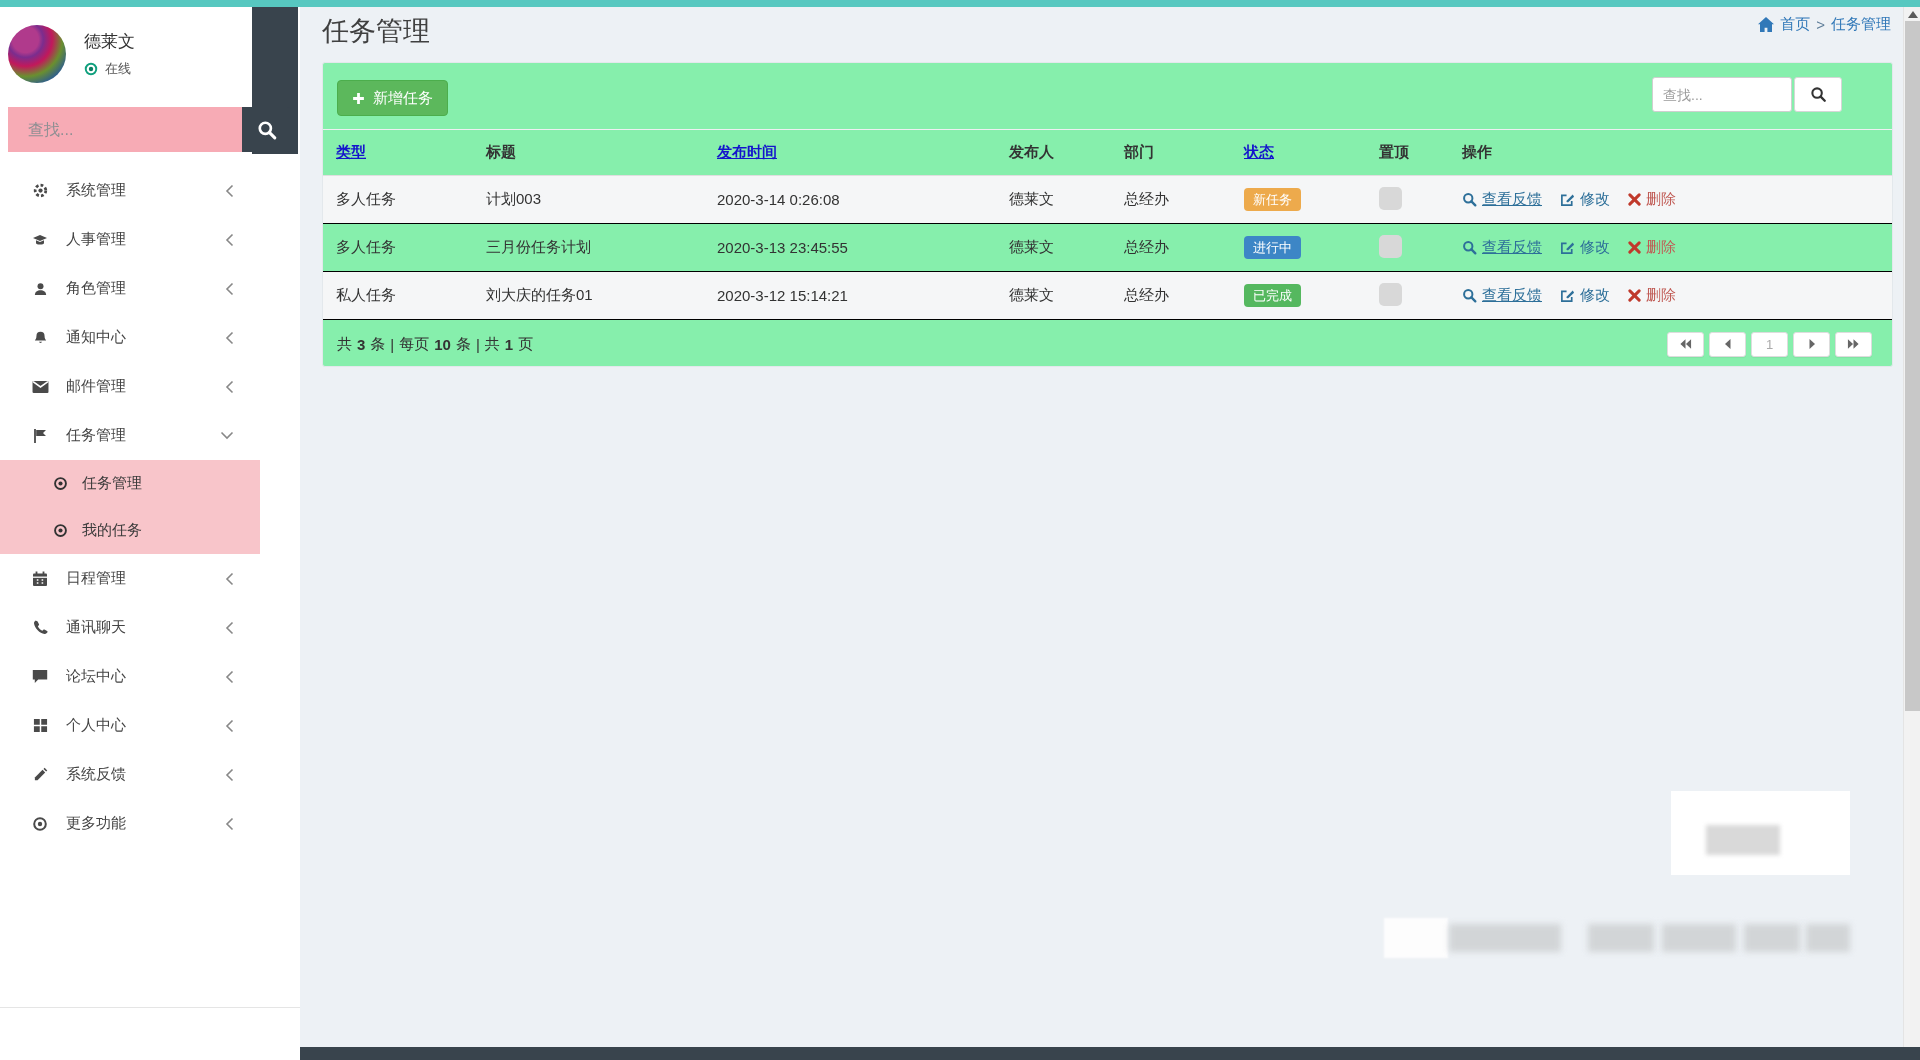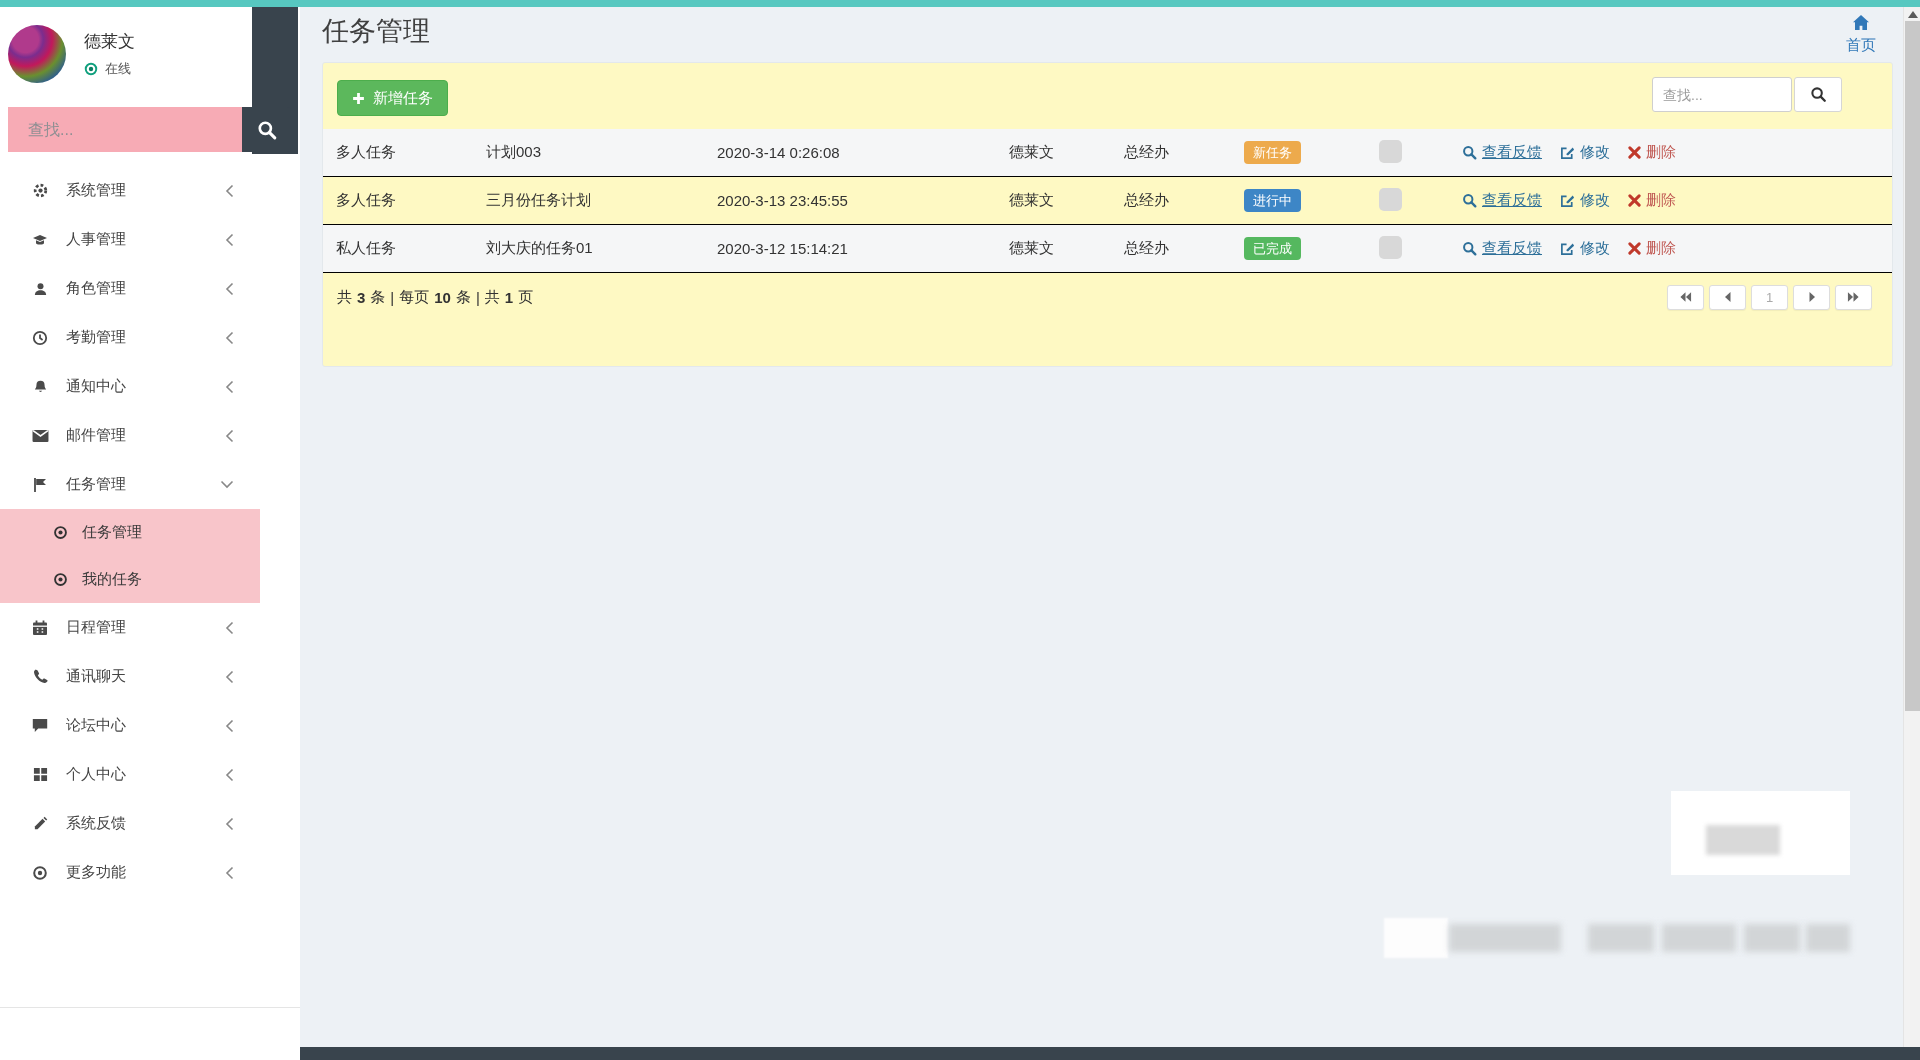--- a/index.html
+++ b/index.html
@@ -31,26 +31,26 @@
   .mi-label { flex:1; font-size:15px; color:#444; }
   .mi-chev { display:flex; }
   .submenu { background:#f8c5ca; padding:0; }
   .submenu-item { display:flex; align-items:center; height:47px; padding-left:52px; cursor:pointer; }
   .submenu-item .mi-icon { width:16px; margin-right:14px; }
   .submenu-item .mi-label { font-size:15px; color:#3b3b3b; }
   .menu-divider { position:absolute; left:0; top:1000px; width:300px; border-top:1px solid #e5e5e5; }
 
   
   .content { position:absolute; left:300px; top:7px; width:1603px; height:1041px; }
-  .breadcrumb { position:absolute; right:12px; top:8px; display:flex; align-items:center; gap:6px; font-size:15px;flex-direction:column; }
+  .breadcrumb { position:absolute; right:12px; top:8px; display:flex; align-items:center; gap:6px; font-size:15px; }
   .breadcrumb a { color:#3178b8; text-decoration:none; cursor:pointer; }
   .bc-sep { color:#5e7d99; }
   .page-title { position:absolute; left:22px; top:6px; font-size:27px; font-weight:400; color:#404040; }
 
-  .panel { position:absolute; left:22px; top:55px; width:1571px; height:305px; background:#fef9c3;
+  .panel { position:absolute; left:22px; top:55px; width:1571px; height:305px; background:#86efac;
     border:1px solid #e3e8ec; border-radius:3px; }
   .panel-toolbar { position:relative; height:66px; }
   .add-btn { position:absolute; left:14px; top:17px; height:36px; padding:0 14px; background:#5cb85c;
     border:1px solid #4cae4c; border-radius:4px; color:#fff; font-size:15px; display:flex; align-items:center; gap:8px;
     cursor:pointer; font-family:"Liberation Sans",sans-serif; }
   .panel-search { position:absolute; right:50px; top:14px; display:flex; }
   .panel-search-input { width:140px; height:35px; border:1px solid #cfcfcf; border-radius:3px; padding:0 10px;
     font-size:14px; color:#333; outline:none; font-family:"Liberation Sans",sans-serif; }
   .panel-search-input::placeholder { color:#9b9b9b; }
   .panel-search-btn { width:48px; height:35px; margin-left:2px; background:#fff; border:1px solid #d6d6d6;
@@ -177,34 +177,20 @@
           </span>
         <span class="mi-label">角色管理</span>
         <span class="mi-chev">
             <svg width="9" height="14" viewBox="0 0 9 14">
               <path d="M7.5 1.5 2 7l5.5 5.5" stroke="#888" stroke-width="1.6" fill="none"></path>
             </svg>
           </span>
       </div>
       <div class="menu-item">
         <span class="mi-icon">
-            <svg width="16" height="16" viewBox="0 0 16 16">
-              <circle cx="8" cy="8" r="6.2" fill="none" stroke="#4a4a4a" stroke-width="1.8"></circle>
-              <path d="M8 4.5V8l2.6 1.9" stroke="#4a4a4a" stroke-width="1.8" fill="none"></path>
-            </svg>
-          </span>
-        <span class="mi-label">考勤管理</span>
-        <span class="mi-chev">
-            <svg width="9" height="14" viewBox="0 0 9 14">
-              <path d="M7.5 1.5 2 7l5.5 5.5" stroke="#888" stroke-width="1.6" fill="none"></path>
-            </svg>
-          </span>
-      </div>
-      <div class="menu-item">
-        <span class="mi-icon">
             <svg width="15" height="16" viewBox="0 0 16 16">
               <path d="M8 1.3a4.3 4.3 0 0 0-4.3 4.3c0 3.3-1.3 4.1-1.7 5h12c-.4-.9-1.7-1.7-1.7-5A4.3 4.3 0 0 0 8 1.3z" fill="#4a4a4a"></path>
               <path d="M6.3 12a1.8 1.8 0 0 0 3.4 0z" fill="#4a4a4a"></path>
             </svg>
           </span>
         <span class="mi-label">通知中心</span>
         <span class="mi-chev">
             <svg width="9" height="14" viewBox="0 0 9 14">
               <path d="M7.5 1.5 2 7l5.5 5.5" stroke="#888" stroke-width="1.6" fill="none"></path>
             </svg>
@@ -377,20 +363,30 @@
             <span>
                 <svg width="17" height="17" viewBox="0 0 18 18">
                   <circle cx="7.5" cy="7.5" r="5" fill="none" stroke="#333" stroke-width="2.2"></circle>
                   <path d="M11.3 11.3 15.6 15.6" stroke="#333" stroke-width="2.5" stroke-linecap="round"></path>
                 </svg>
               </span>
           </button>
         </div>
       </div>
 
+      <div class="grid-row thead">
+        <div class="th-link">类型</div>
+        <div>标题</div>
+        <div class="th-link">发布时间</div>
+        <div>发布人</div>
+        <div>部门</div>
+        <div class="th-link">状态</div>
+        <div>置顶</div>
+        <div>操作</div>
+      </div>
 
       <div class="grid-row trow odd">
         <div>多人任务</div>
         <div>计划003</div>
         <div>2020-3-14 0:26:08</div>
         <div>德莱文</div>
         <div>总经办</div>
         <div><span class="badge badge-new">新任务</span></div>
         <div><span class="pin-box" style="display:inline-block"></span></div>
         <div class="actions">

